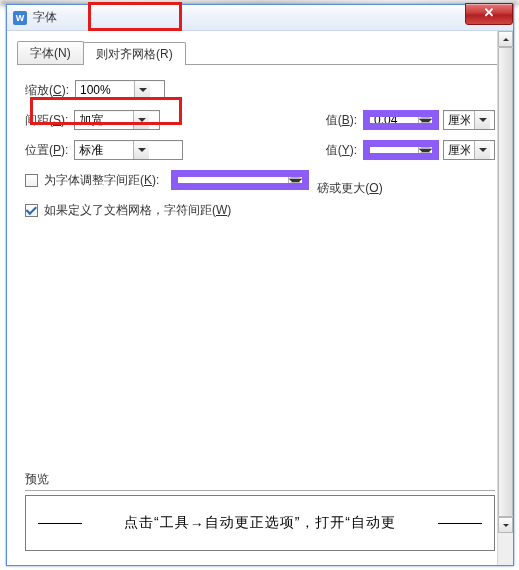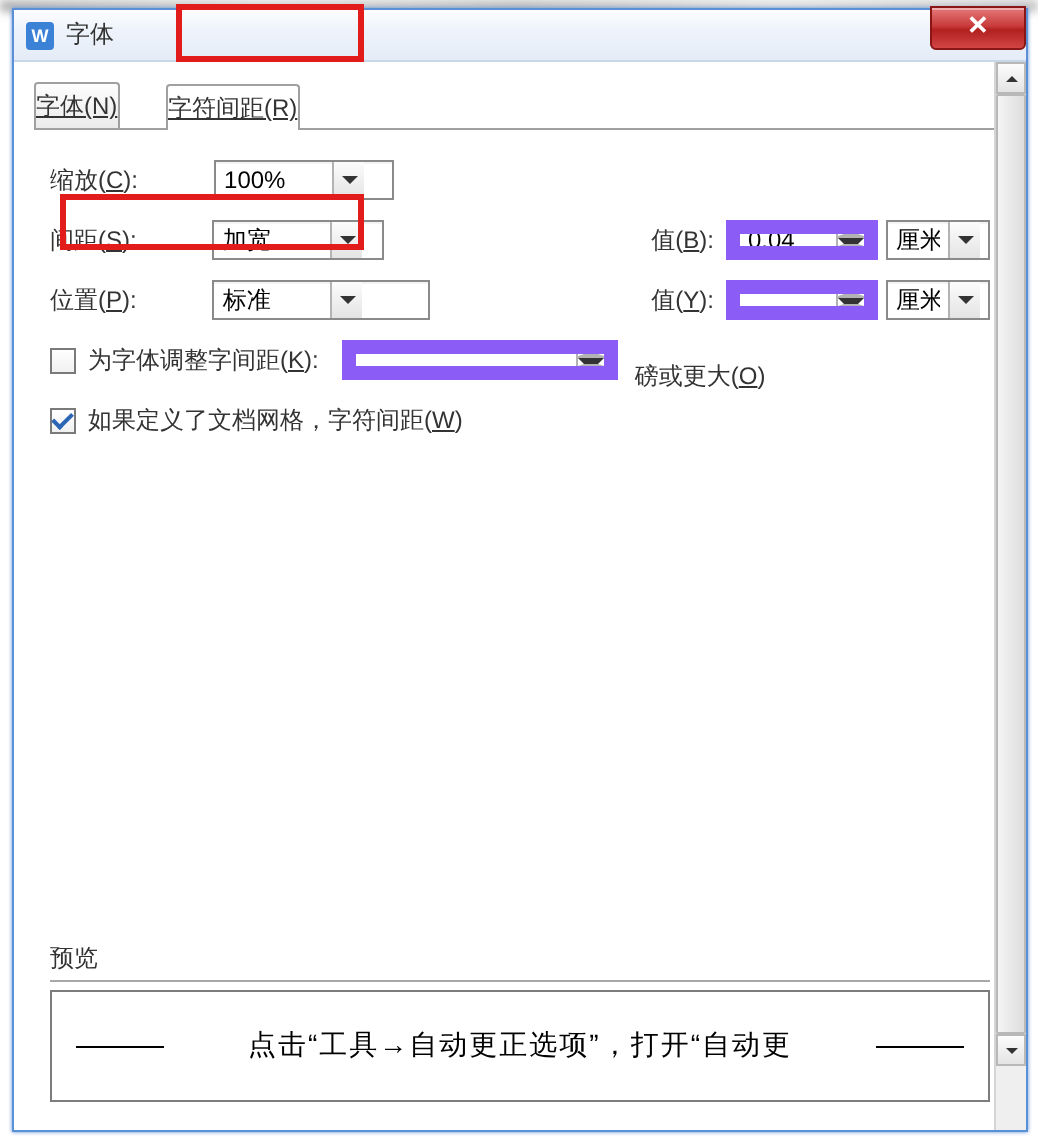--- a/index.html
+++ b/index.html
@@ -67,28 +67,27 @@
   .tabs {
     margin: 10px 10px 0 10px;
     position: relative;
     height: 24px;
     border-bottom: 1px solid #a0a0a0;
   }
   .tab {
     position: absolute;
     top: 0;
     height: 23px;
-    padding: 0 0;
+    padding: 0 12px;
     background: linear-gradient(#fdfdfd,#ebebeb);
     border: 1px solid #a0a0a0;
     border-bottom: none;
     line-height: 22px;
     color: #333;
     border-radius: 2px 2px 0 0;
-    text-decoration: underline;
   }
   .tab.active {
     top: 1px;
     height: 23px;
     background: #fff;
     z-index: 2;
   }
   .red-box-tab {
     position: absolute;
     left: 81px; top: -3px;
@@ -98,21 +97,20 @@
     z-index: 3;
   }
   .body-area {
     padding: 14px 18px 0 18px;
   }
   .row {
     display: flex;
     align-items: center;
     margin-bottom: 8px;
     height: 22px;
-    gap: 32px;
   }
   .label { margin-right: 6px; color: #333; white-space: nowrap; }
   .underline { text-decoration: underline; }
   .combo {
     display: flex;
     align-items: center;
     height: 20px;
     background: #fff;
     border: 1px solid #8a8a8a;
     box-shadow: inset 0 1px 0 #f4f4f4;
@@ -251,21 +249,21 @@
     <div class="close-btn">
       <span>✕</span>
     </div>
   </div>
 
   <div class="tabs">
     <div class="tab" style="left:0;">
       <span>字体(N)</span>
     </div>
     <div class="tab active" style="left:66px;">
-      <span>字符间距(R)</span>
+      <span>则对齐网格(R)</span>
     </div>
   </div>
   <div class="red-box-tab"></div>
 
   <div class="body-area">
 
     <div class="row">
       <span class="label">
         <span>缩放(</span><span class="underline">C</span><span>):</span>
       </span>

